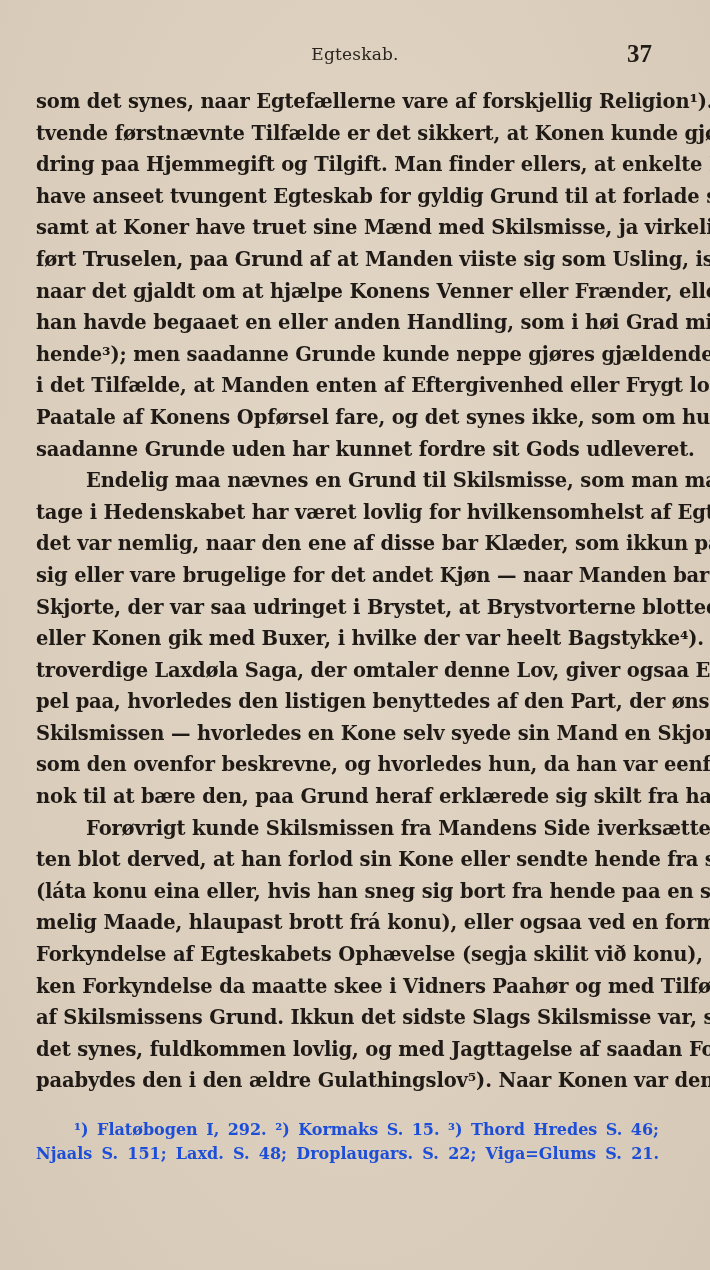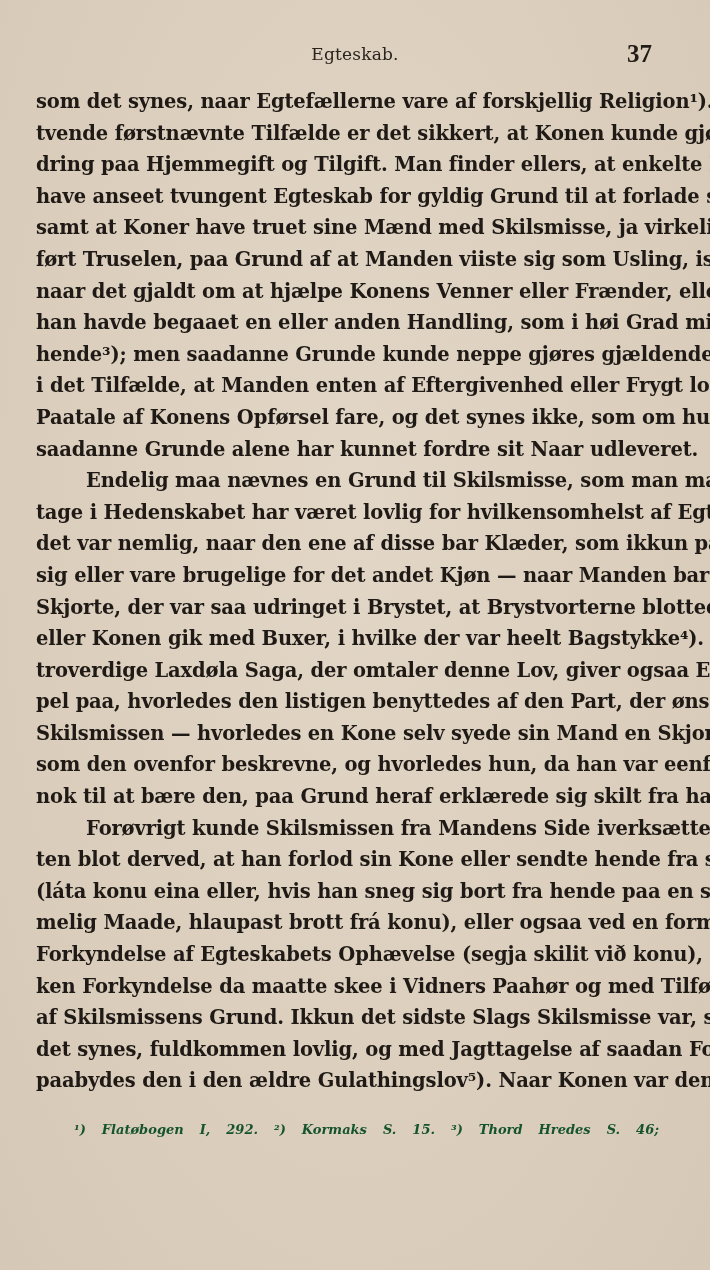--- a/index.html
+++ b/index.html
@@ -27,23 +27,23 @@
   .line {
     height: 31.6px; line-height: 31.6px; font-size: 19.5px;
     white-space: nowrap; text-align: justify; text-align-last: justify;
     font-weight: bold; letter-spacing: -0.15px; color: #1f1a15;
     font-family: "DejaVu Serif", serif;
   }
   .line.indent { padding-left: 50px; }
   .line.last { text-align-last: left; }
   .footnotes { position: absolute; left: 36px; top: 1118px; width: 623px; }
   .fn-line {
-    height: 24px; line-height: 24px; font-size: 13px; white-space: nowrap;
-    font-weight: bold; color: #14532d;
-    text-align: justify; text-align-last: justify; font-style: italic;
+    height: 24px; line-height: 24px; font-size: 16px; white-space: nowrap;
+    font-weight: bold; color: #1d4ed8;
+    text-align: justify; text-align-last: justify;
   }
   .fn-line.indent { padding-left: 38px; }
   .fn-line.last { text-align-last: left; padding-left: 4px; }
 </style>
 </head>
 <body>
 
 <div class="page">
   <div class="running-head">
     <div class="running-title">Egteskab.</div>
@@ -55,21 +55,21 @@
     <div class="line">tvende førstnævnte Tilfælde er det sikkert, at Konen kunde gjøre For=</div>
     <div class="line">dring paa Hjemmegift og Tilgift.  Man finder ellers, at enkelte Koner</div>
     <div class="line">have anseet tvungent Egteskab for gyldig Grund til at forlade sin Mand²),</div>
     <div class="line">samt at Koner have truet sine Mænd med Skilsmisse, ja virkelig ud=</div>
     <div class="line">ført Truselen, paa Grund af at Manden viiste sig som Usling, især</div>
     <div class="line">naar det gjaldt om at hjælpe Konens Venner eller Frænder, eller naar</div>
     <div class="line">han havde begaaet en eller anden Handling, som i høi Grad mishagede</div>
     <div class="line">hende³); men saadanne Grunde kunde neppe gjøres gjældende uden netop</div>
     <div class="line">i det Tilfælde, at Manden enten af Eftergivenhed eller Frygt lod al</div>
     <div class="line">Paatale af Konens Opførsel fare, og det synes ikke, som om hun paa</div>
-    <div class="line last">saadanne Grunde alene har kunnet fordre sit Naar udleveret.</div>
+    <div class="line last">saadanne Grunde uden har kunnet fordre sit Gods udleveret.</div>
     <div class="line indent">Endelig maa nævnes en Grund til Skilsmisse, som man maa an=</div>
     <div class="line">tage i Hedenskabet har været lovlig for hvilkensomhelst af Egtefællerne;</div>
     <div class="line">det var nemlig, naar den ene af disse bar Klæder, som ikkun passede</div>
     <div class="line">sig eller vare brugelige for det andet Kjøn — naar Manden bar en</div>
     <div class="line">Skjorte, der var saa udringet i Brystet, at Brystvorterne blottedes,</div>
     <div class="line">eller Konen gik med Buxer, i hvilke der var heelt Bagstykke⁴).  Den</div>
     <div class="line">troverdige Laxdøla Saga, der omtaler denne Lov, giver ogsaa Exem=</div>
     <div class="line">pel paa, hvorledes den listigen benyttedes af den Part, der ønskede</div>
     <div class="line">Skilsmissen — hvorledes en Kone selv syede sin Mand en Skjorte</div>
     <div class="line">som den ovenfor beskrevne, og hvorledes hun, da han var eenfoldig</div>
@@ -80,14 +80,15 @@
     <div class="line">melig Maade, hlaupast brott frá konu), eller ogsaa ved en formelig</div>
     <div class="line">Forkyndelse af Egteskabets Ophævelse (segja skilit við konu), hvil=</div>
     <div class="line">ken Forkyndelse da maatte skee i Vidners Paahør og med Tilføielse</div>
     <div class="line">af Skilsmissens Grund.  Ikkun det sidste Slags Skilsmisse var, som</div>
     <div class="line">det synes, fuldkommen lovlig, og med Jagttagelse af saadan Form</div>
     <div class="line">paabydes den i den ældre Gulathingslov⁵).  Naar Konen var den,</div>
   </div>
 
   <div class="footnotes">
     <div class="fn-line indent">¹) Flatøbogen I, 292.     ²) Kormaks S. 15.     ³) Thord Hredes S. 46;</div>
+    <div class="fn-line">Njaals S. 151; Laxd. S. 48; Droplaugars. S. 22; Viga=Glums S. 21.</div>
   </div>
 </div>
 
 </body></html>

